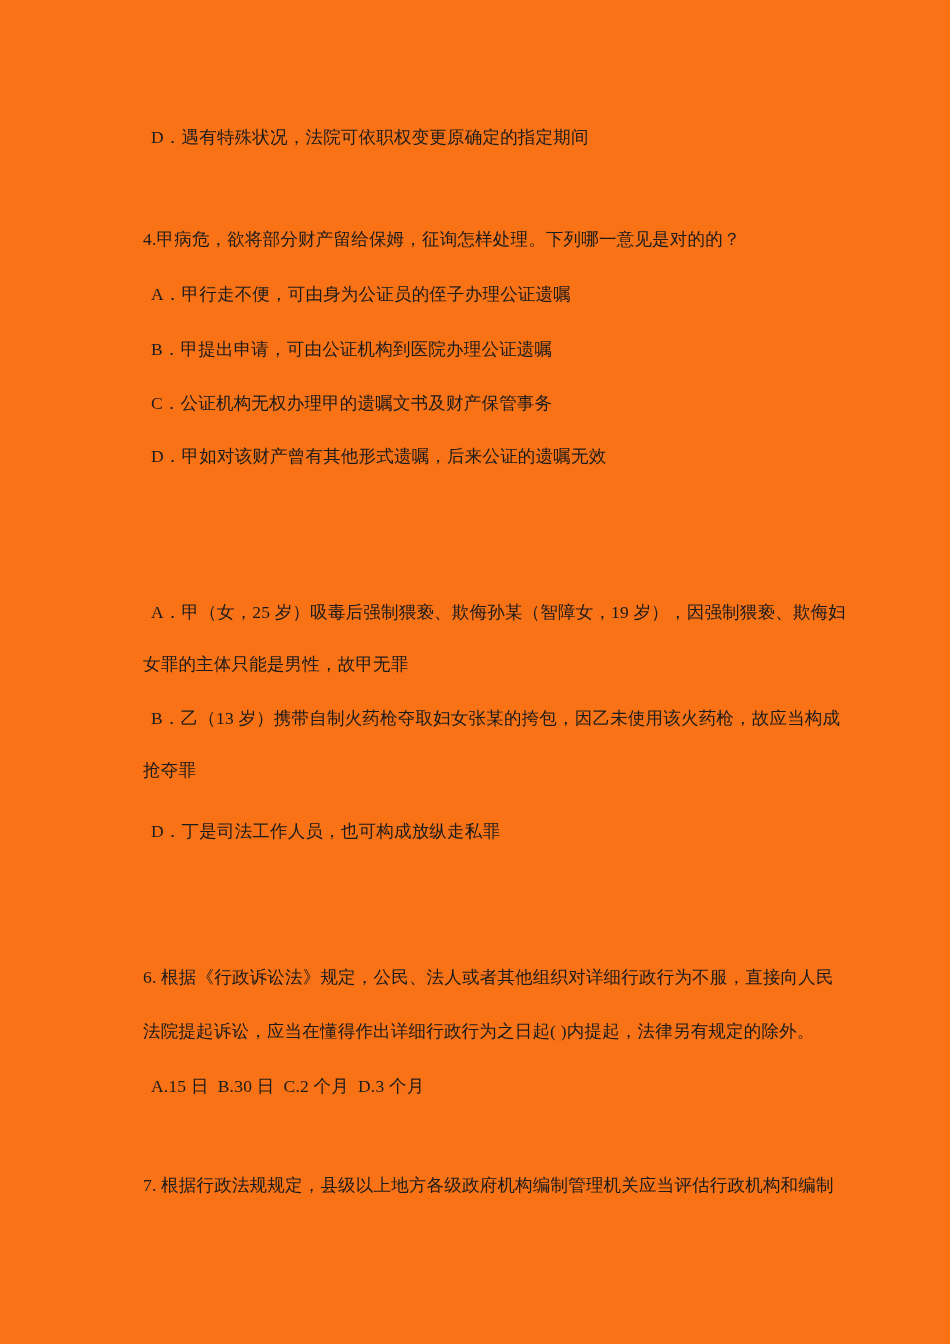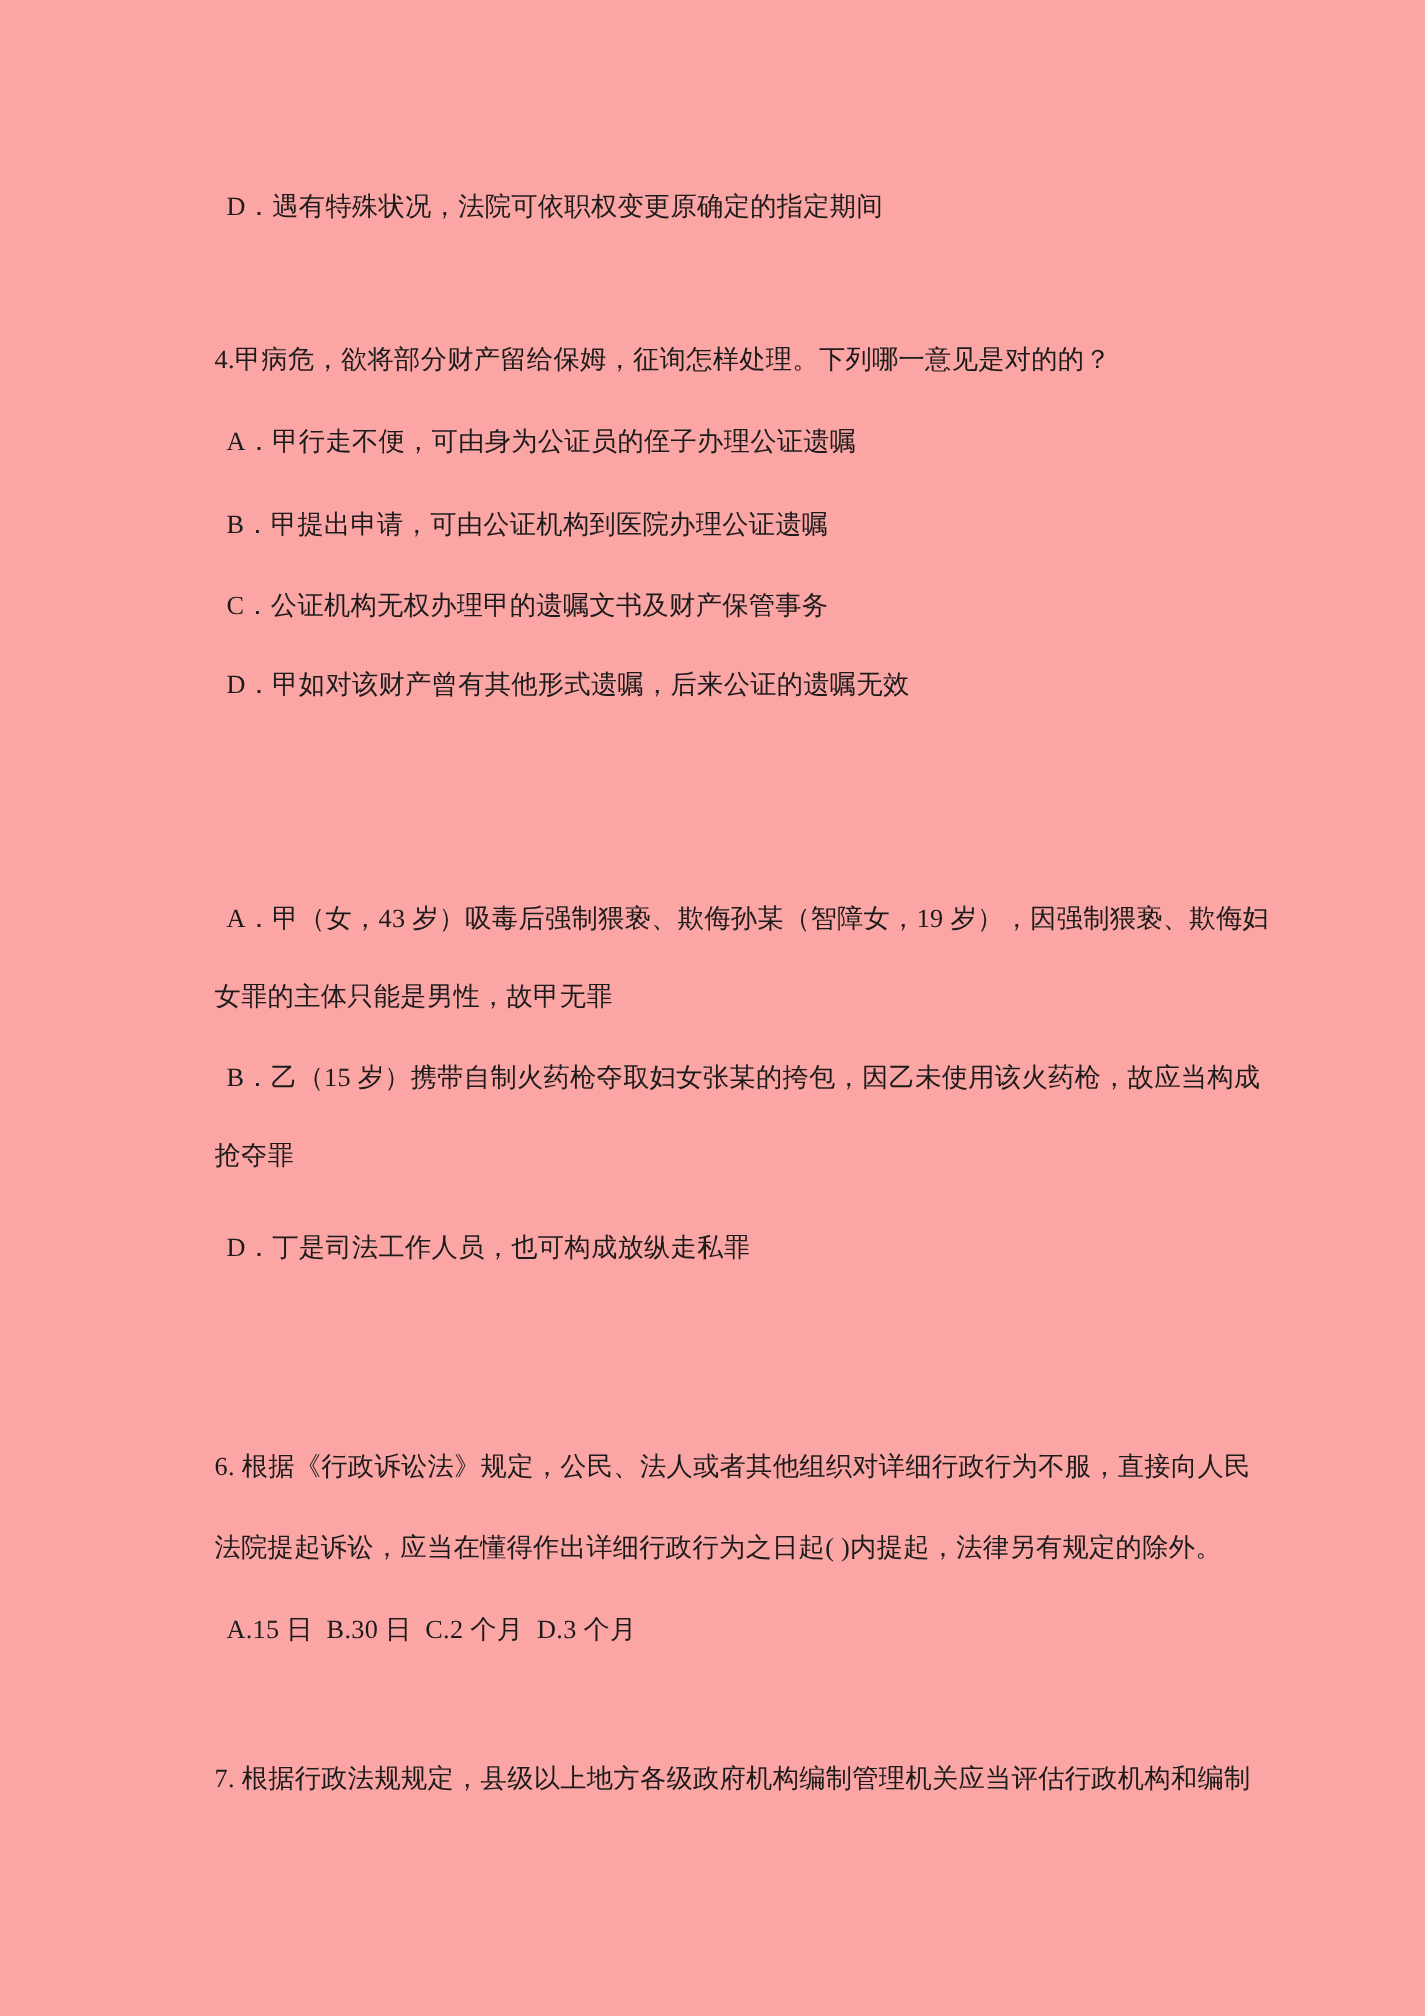--- a/index.html
+++ b/index.html
@@ -4,21 +4,21 @@
 <style>
   html, body {
     margin: 0;
     padding: 0;
     background: #ffffff;
   }
   .page {
     position: relative;
     width: 950px;
     height: 1344px;
-    background: #fca5a5;
+    background: #f97316;
     overflow: hidden;
     font-family: "Liberation Serif", "DejaVu Serif", serif;
     font-size: 17.5px;
     color: #1b1b1b;
   }
   .ln {
     position: absolute;
     left: 143px;
     line-height: 22px;
     white-space: pre;
@@ -34,23 +34,23 @@
 <div class="page">
 
   <div class="ln opt" style="top:126px">D．遇有特殊状况，法院可依职权变更原确定的指定期间</div>
 
   <div class="ln" style="top:228px">4.甲病危，欲将部分财产留给保姆，征询怎样处理。下列哪一意见是对的的？</div>
   <div class="ln opt" style="top:283px">A．甲行走不便，可由身为公证员的侄子办理公证遗嘱</div>
   <div class="ln opt" style="top:338px">B．甲提出申请，可由公证机构到医院办理公证遗嘱</div>
   <div class="ln opt" style="top:392px">C．公证机构无权办理甲的遗嘱文书及财产保管事务</div>
   <div class="ln opt" style="top:445px">D．甲如对该财产曾有其他形式遗嘱，后来公证的遗嘱无效</div>
 
-  <div class="ln opt" style="top:601px">A．甲（女，43 岁）吸毒后强制猥亵、欺侮孙某（智障女，19 岁），因强制猥亵、欺侮妇</div>
+  <div class="ln opt" style="top:601px">A．甲（女，25 岁）吸毒后强制猥亵、欺侮孙某（智障女，19 岁），因强制猥亵、欺侮妇</div>
   <div class="ln" style="top:653px">女罪的主体只能是男性，故甲无罪</div>
-  <div class="ln opt" style="top:707px">B．乙（15 岁）携带自制火药枪夺取妇女张某的挎包，因乙未使用该火药枪，故应当构成</div>
+  <div class="ln opt" style="top:707px">B．乙（13 岁）携带自制火药枪夺取妇女张某的挎包，因乙未使用该火药枪，故应当构成</div>
   <div class="ln" style="top:759px">抢夺罪</div>
   <div class="ln opt" style="top:820px">D．丁是司法工作人员，也可构成放纵走私罪</div>
 
   <div class="ln" style="top:966px">6. 根据《行政诉讼法》规定，公民、法人或者其他组织对详细行政行为不服，直接向人民</div>
   <div class="ln" style="top:1020px">法院提起诉讼，应当在懂得作出详细行政行为之日起( )内提起，法律另有规定的除外。</div>
   <div class="ln opt" style="top:1075px">A.15 日  B.30 日  C.2 个月  D.3 个月</div>
 
   <div class="ln" style="top:1174px">7. 根据行政法规规定，县级以上地方各级政府机构编制管理机关应当评估行政机构和编制</div>
 
 </div>

